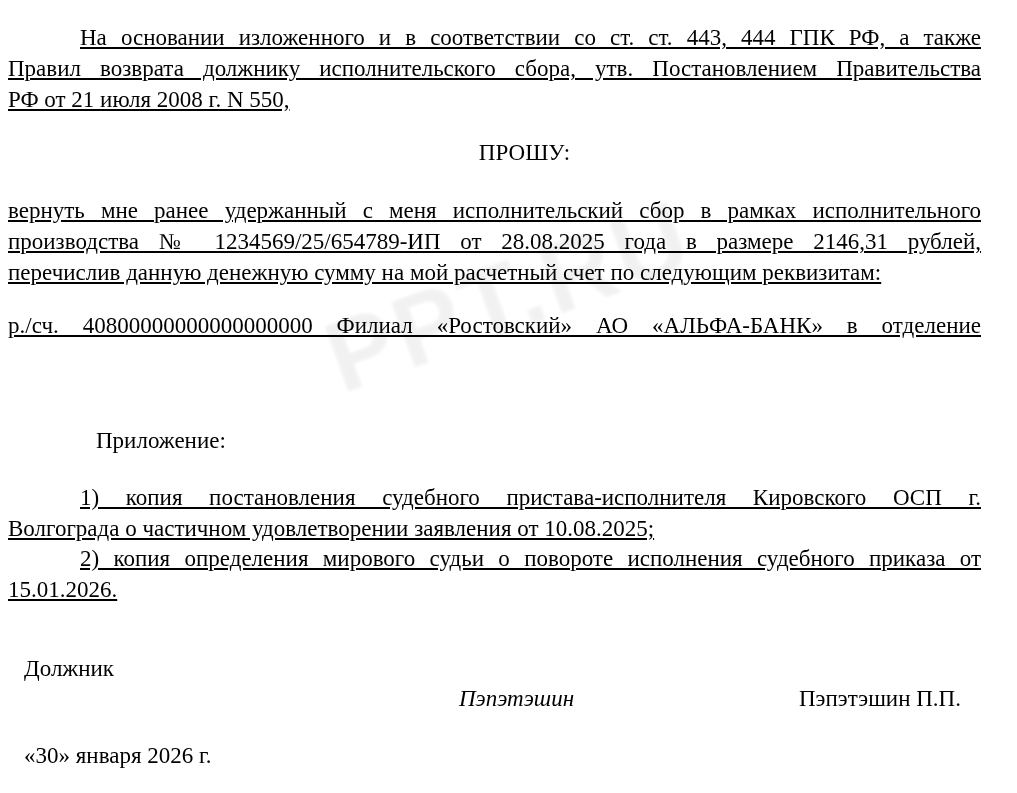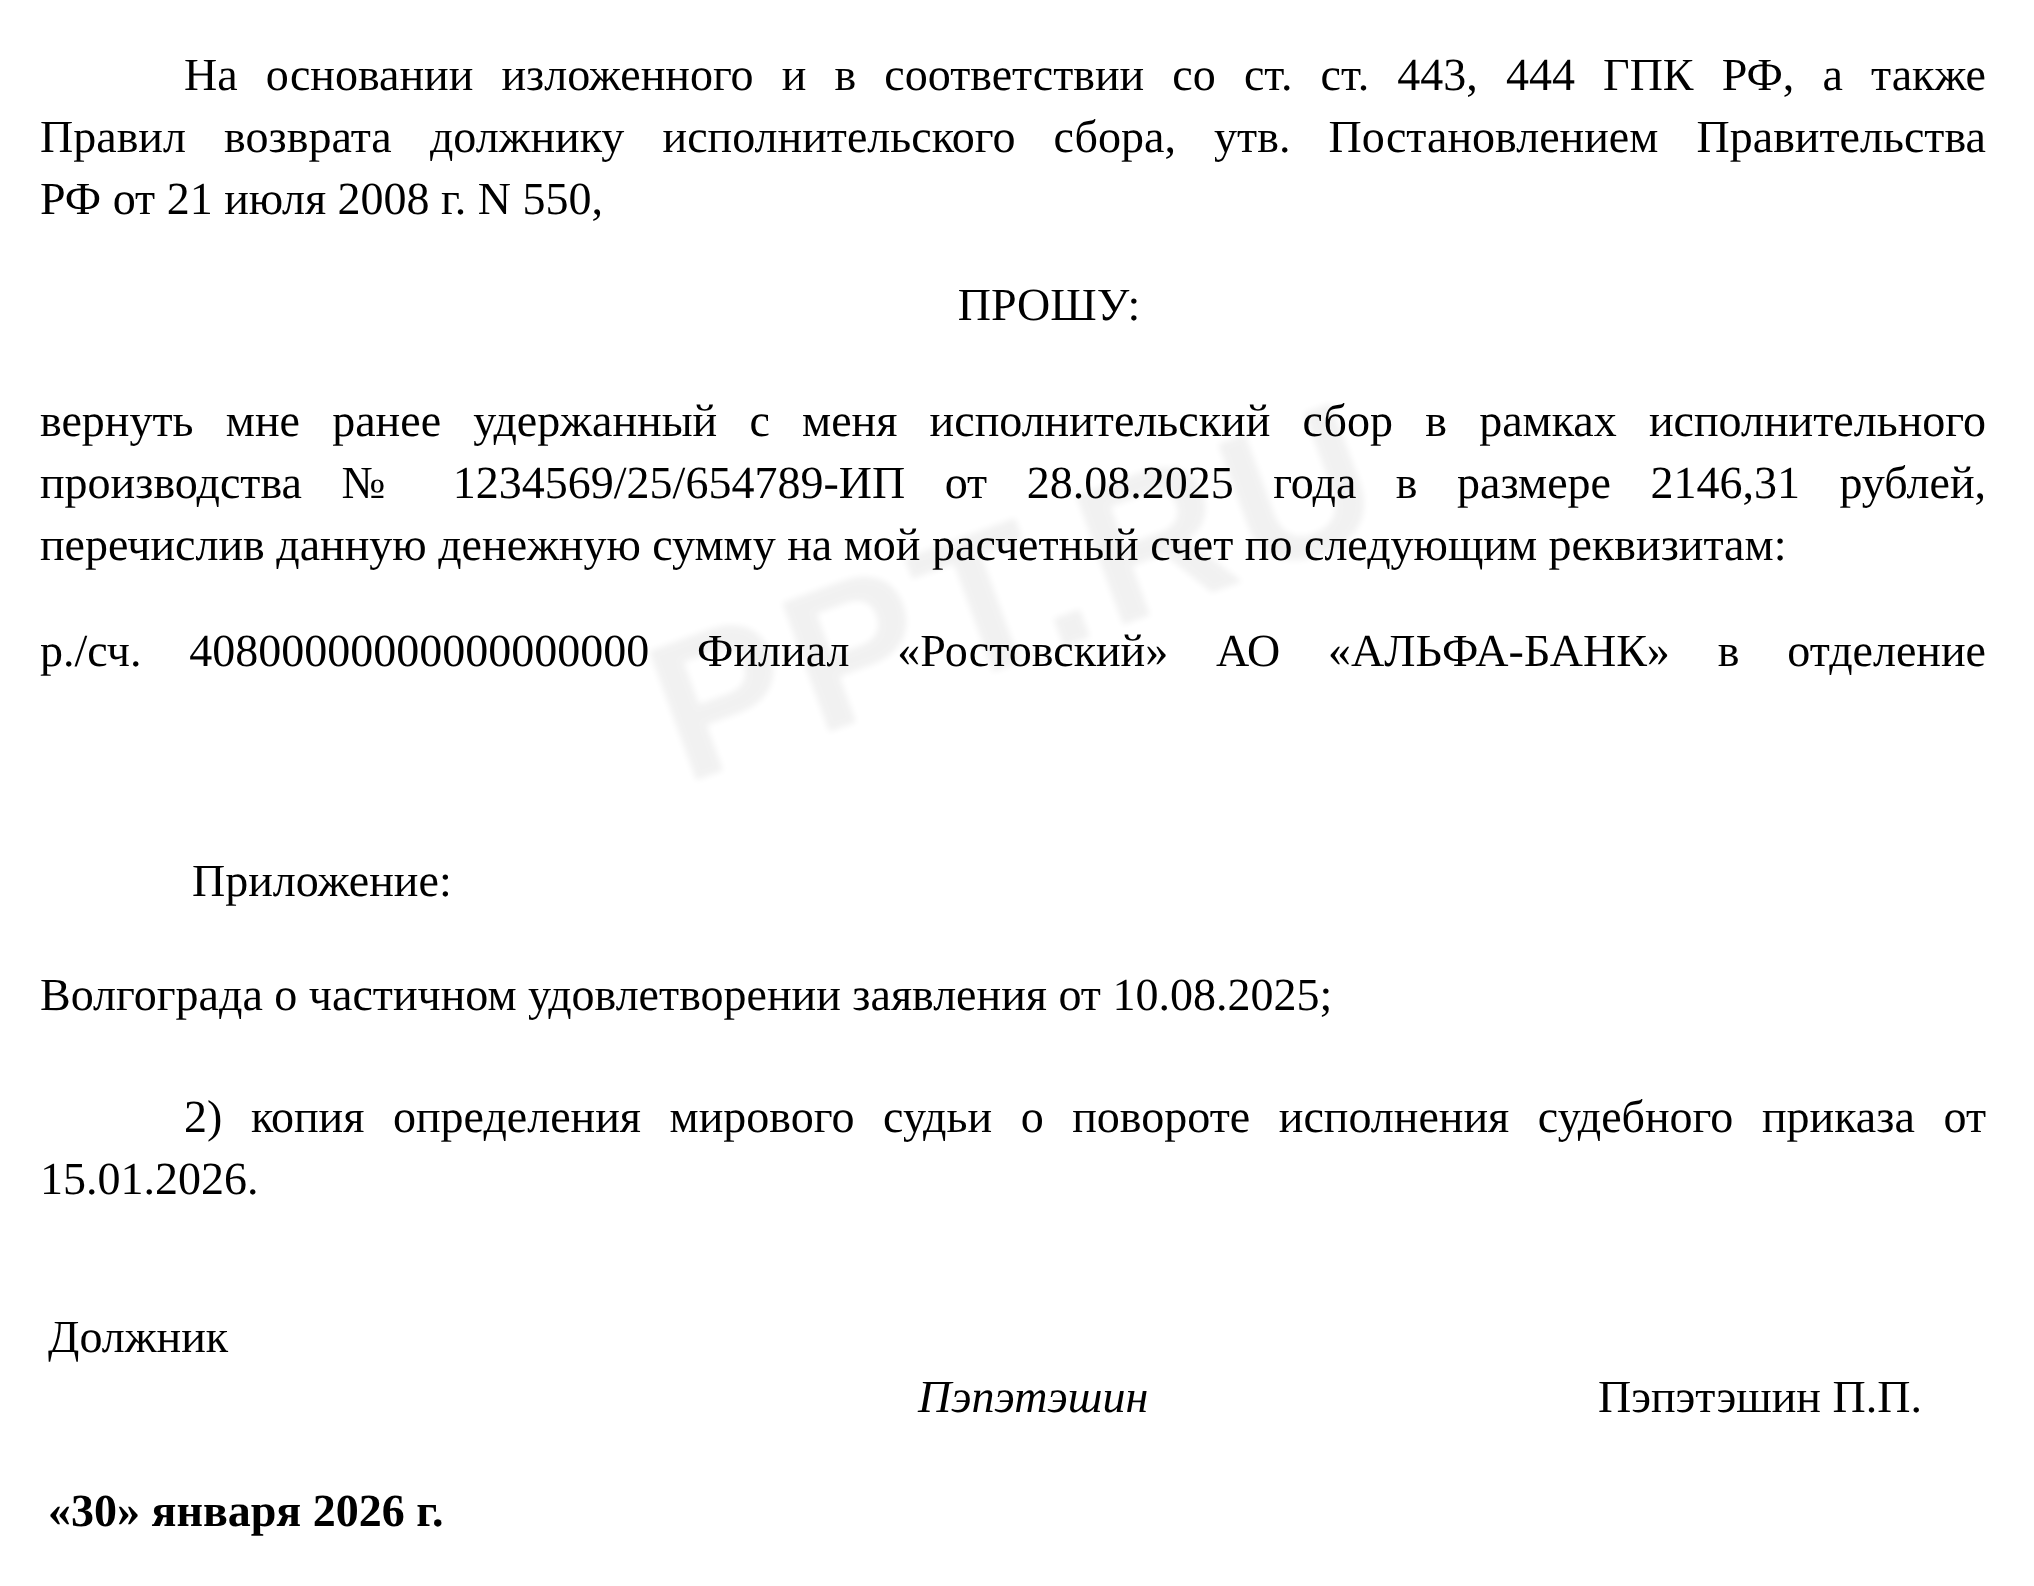--- a/index.html
+++ b/index.html
@@ -1,18 +1,18 @@
 <!DOCTYPE html>
 <html><head>
 <meta charset="utf-8">
 <style>
   html, body { margin: 0; padding: 0; background: #ffffff; }
   body { width: 1017px; height: 793px; position: relative; overflow: hidden;
          font-family: "Liberation Serif", serif; color: #000; font-size: 23px; }
-  .p { position: absolute; left: 20px; width: 973px; line-height: 31px; text-align: justify; }
+  .p { position: absolute; left: 8px; width: 973px; line-height: 31px; text-align: justify; text-decoration: underline; }
   .line { display: block; text-align: justify; text-align-last: justify; white-space: nowrap; }
   .line.last { text-align-last: left; }
   .indent { padding-left: 72px; }
   .center { position: absolute; left: 16px; width: 1017px; text-align: center; line-height: 31px; }
   .abs { position: absolute; line-height: 31px; }
   .italic { font-style: italic; }
   .watermark { position: absolute; left: 350px; top: 300px; font-family: "Liberation Sans", sans-serif;
                font-weight: bold; font-size: 100px; color: #000; opacity: 0.05;
                transform: rotate(-20deg); transform-origin: left bottom; letter-spacing: 4px;
                filter: blur(1.5px); pointer-events: none; }
@@ -36,25 +36,26 @@
   <span class="line last">перечислив данную денежную сумму на мой расчетный счет по следующим реквизитам:</span>
 </div>
 
 <div class="p" style="top:310px;">
   <span class="line">р./сч. 40800000000000000000 Филиал «Ростовский» АО «АЛЬФА-БАНК» в отделение</span>
 </div>
 
 <div class="abs" style="left:96px; top:425px;">Приложение:</div>
 
 <div class="p" style="top:482px;">
+  <span class="line indent">1) копия постановления судебного пристава-исполнителя Кировского ОСП г.</span>
   <span class="line last">Волгограда о частичном удовлетворении заявления от 10.08.2025;</span>
 </div>
 
 <div class="p" style="top:543px;">
   <span class="line indent">2) копия определения мирового судьи о повороте исполнения судебного приказа от</span>
   <span class="line last">15.01.2026.</span>
 </div>
 
 <div class="abs" style="left:24px; top:653px;">Должник</div>
 <div class="abs italic" style="left:459px; top:683px;">Пэпэтэшин</div>
 <div class="abs" style="left:799px; top:683px;">Пэпэтэшин П.П.</div>
 
-<div class="abs" style="left:24px; top:740px;font-weight:bold;">«30» января 2026 г.</div>
+<div class="abs" style="left:24px; top:740px;">«30» января 2026 г.</div>
 
 </body></html>

